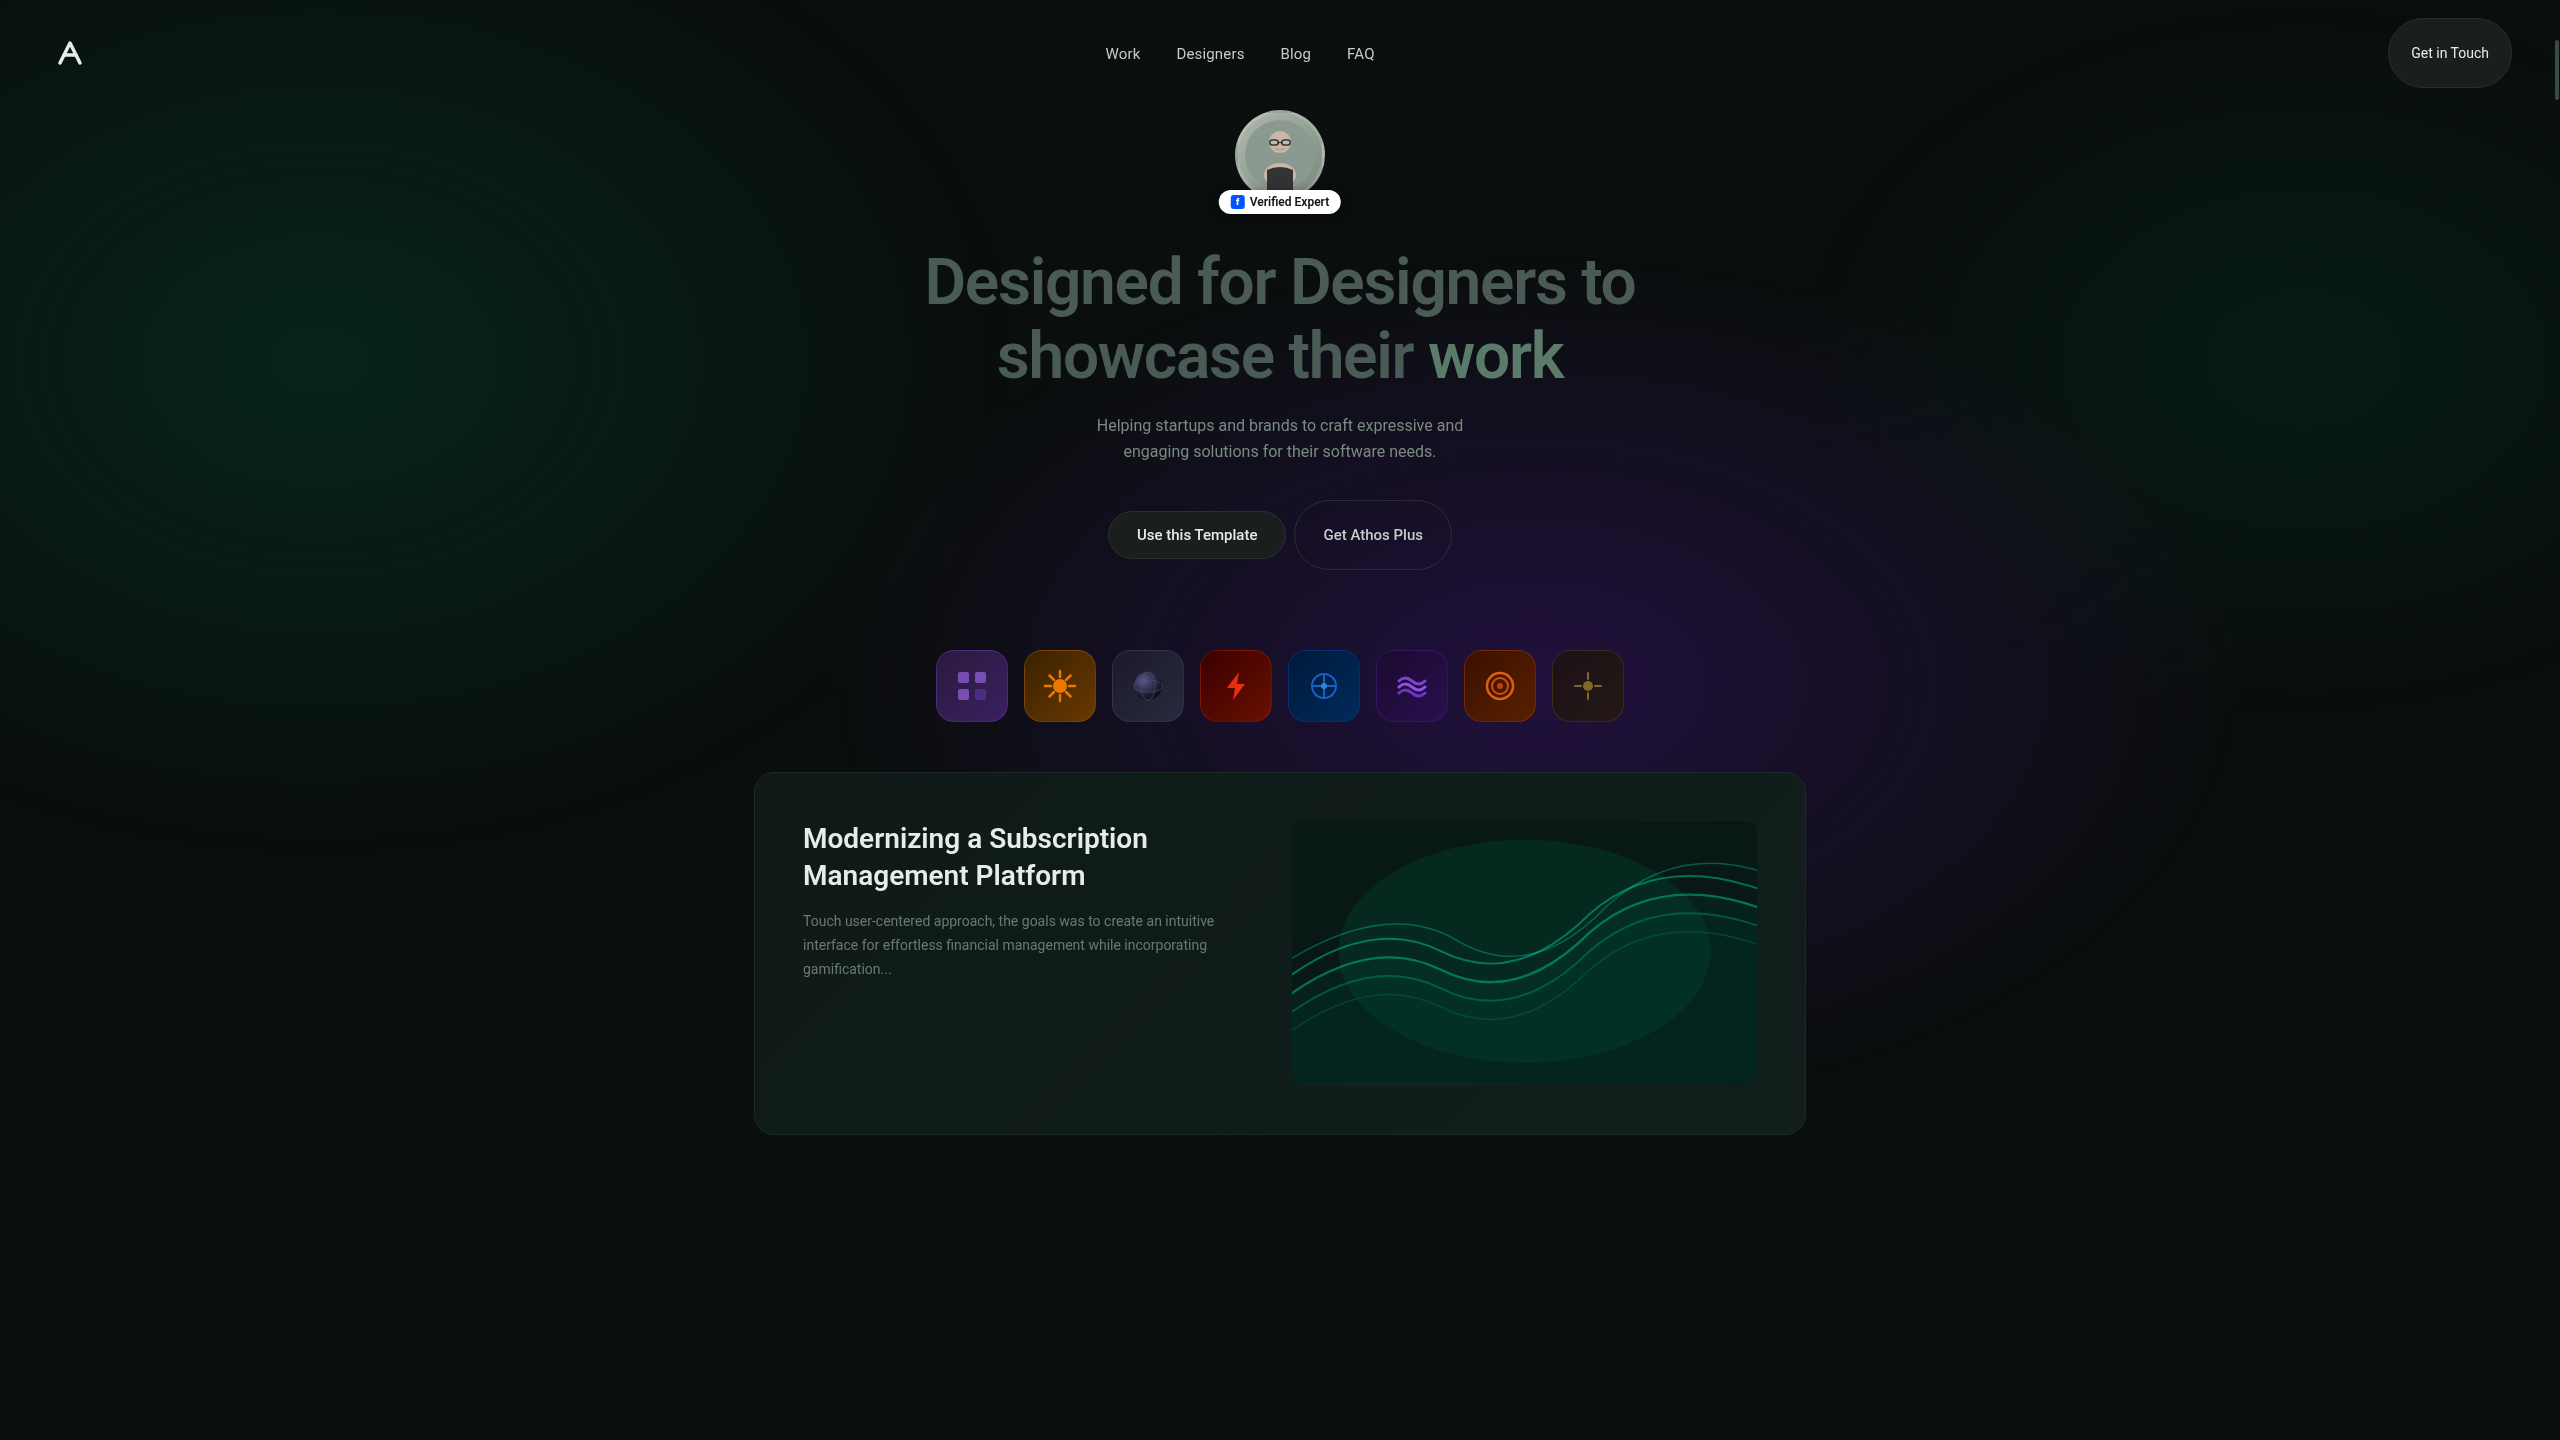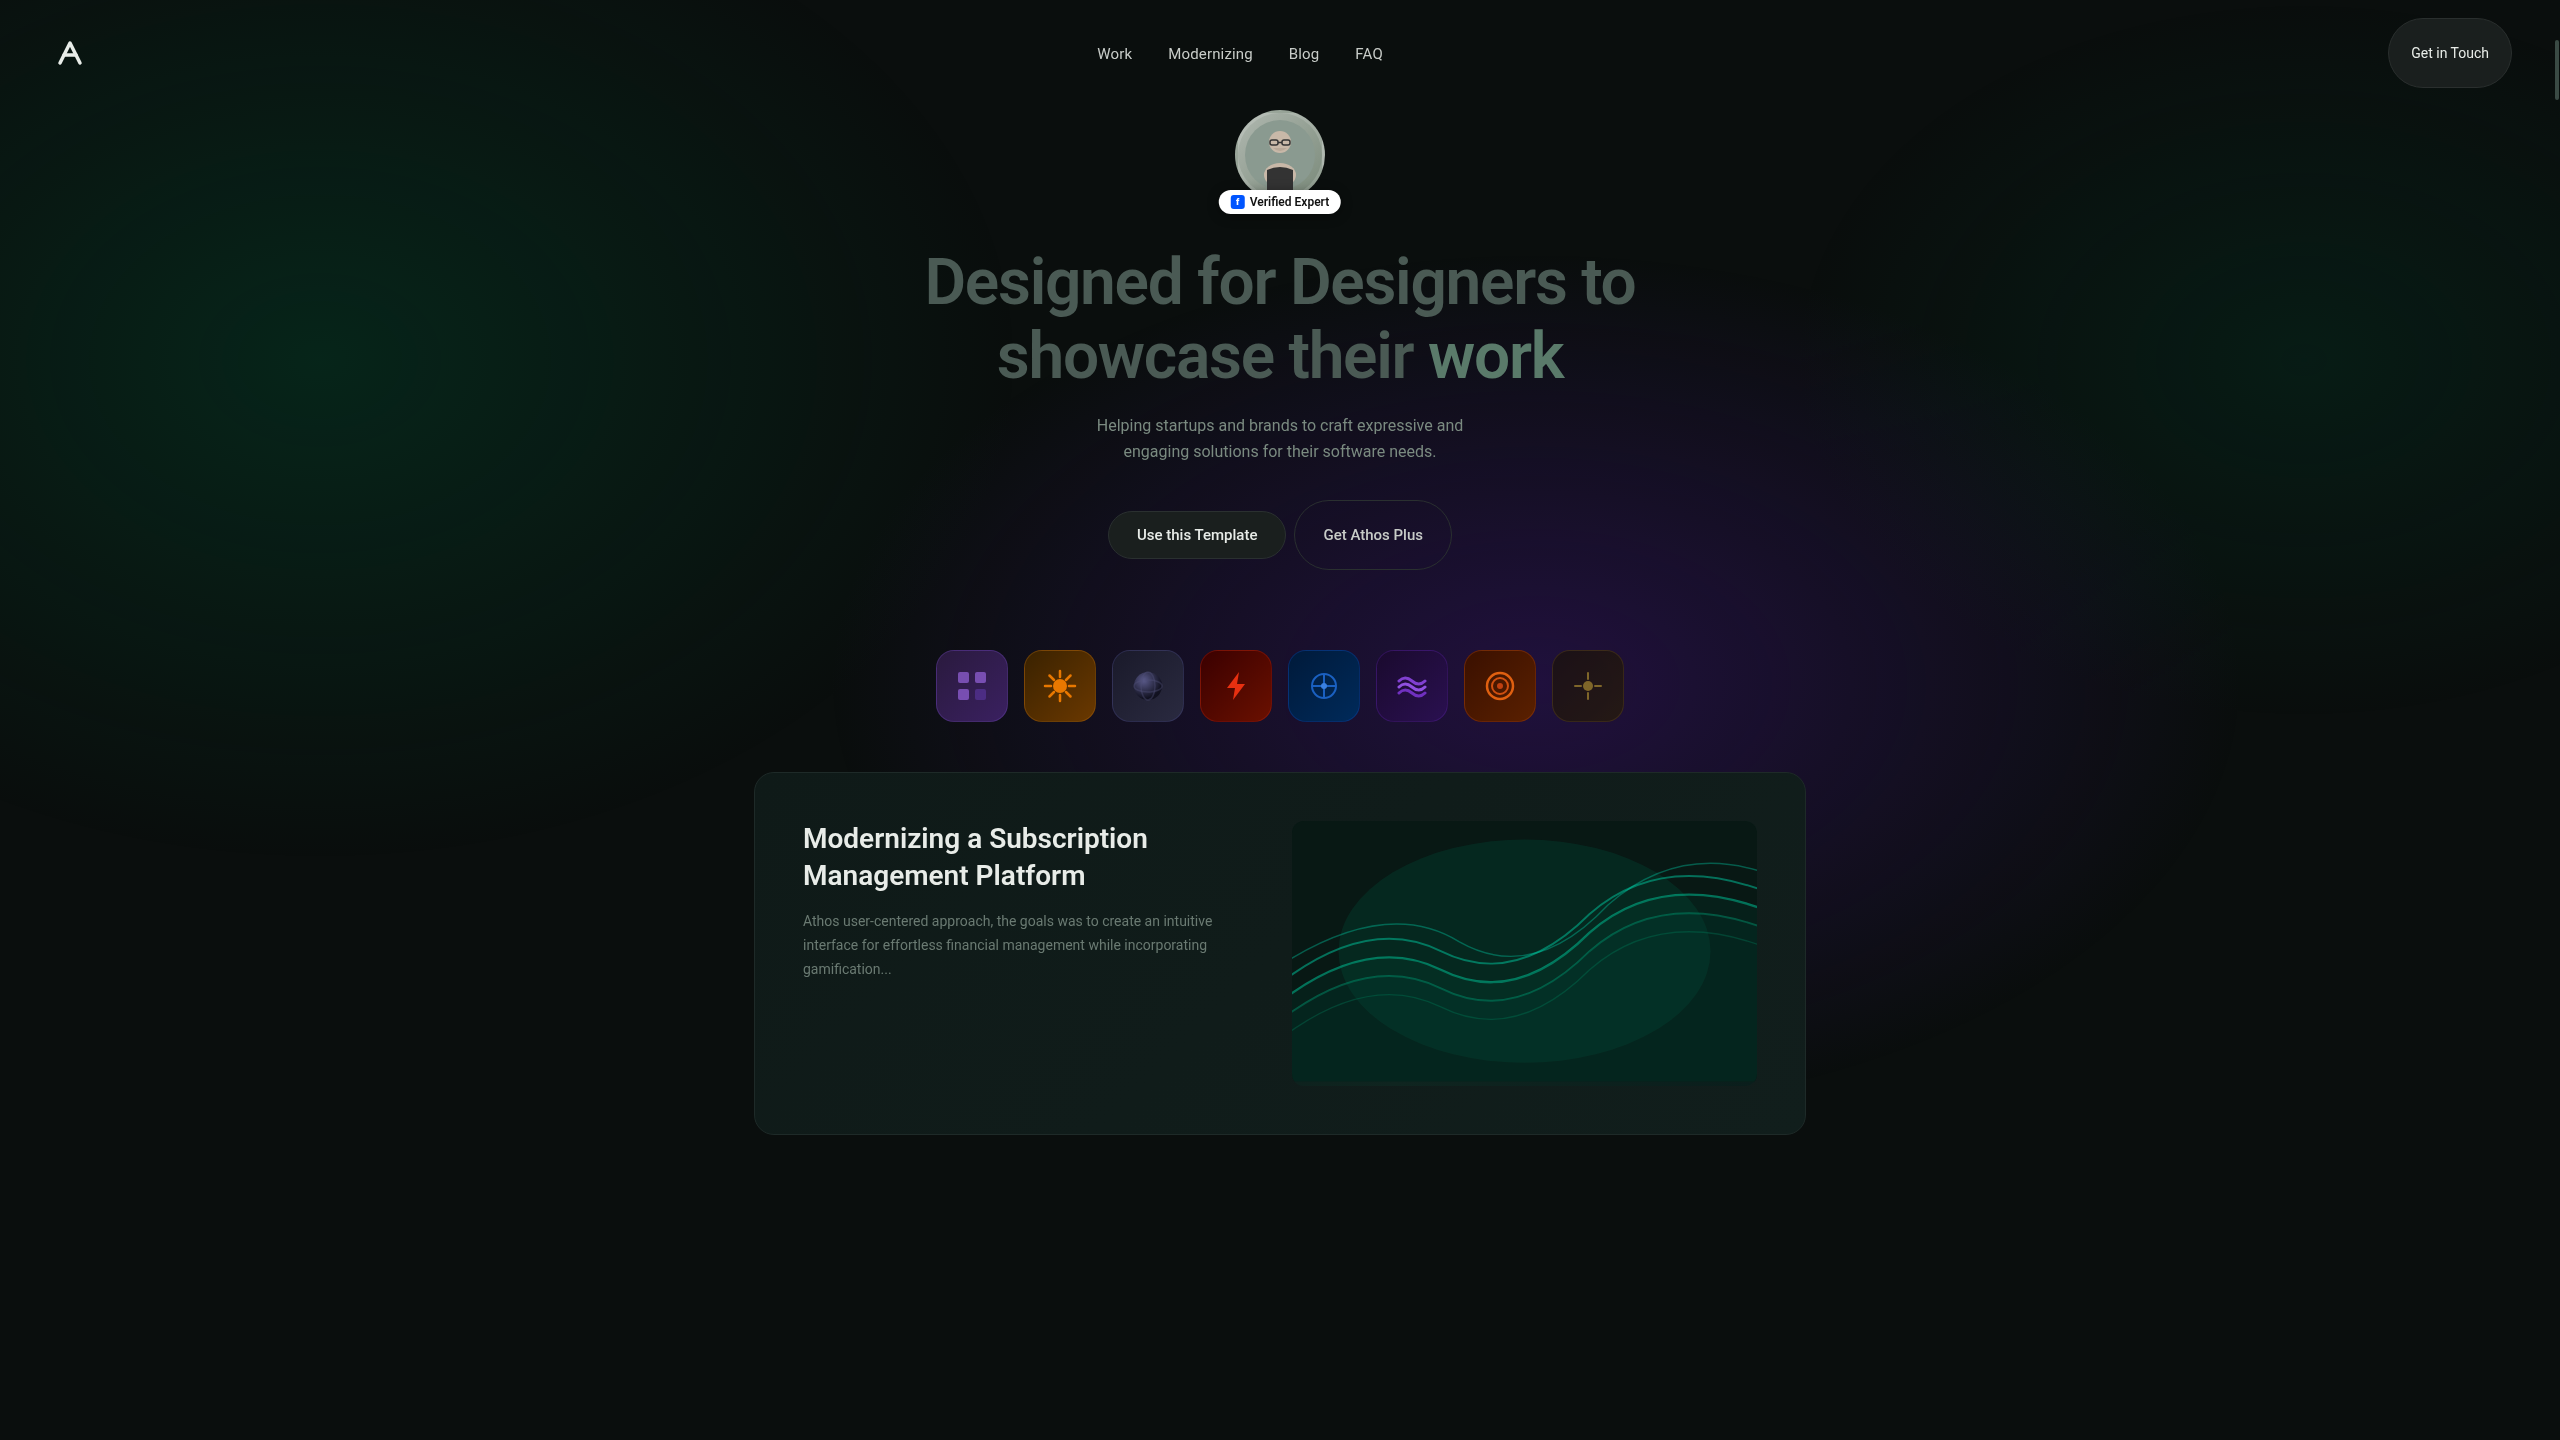--- a/index.html
+++ b/index.html
@@ -354,21 +354,21 @@
 <nav>
   <div class="logo-icon">
     <svg viewBox="0 0 36 36" fill="none" xmlns="http://www.w3.org/2000/svg">
       <path d="M8 28 L18 8 L28 28" stroke="#e8ece8" stroke-width="3.5" stroke-linecap="round" stroke-linejoin="round"></path>
       <path d="M12 20 L24 20" stroke="#e8ece8" stroke-width="3.5" stroke-linecap="round"></path>
     </svg>
   </div>
 
   <ul class="nav-links">
     <li><a href="#">Work</a></li>
-    <li><a href="#">Modernizing</a></li>
+    <li><a href="#">Designers</a></li>
     <li><a href="#">Blog</a></li>
     <li><a href="#">FAQ</a></li>
   </ul>
 
   <a href="#" class="btn-contact">Get in Touch</a>
 </nav>
 
 <section class="hero">
 
   <div class="avatar-wrapper">
@@ -488,21 +488,21 @@
       <line x1="6" y1="19" x2="12" y2="19" stroke="#c0a020" stroke-width="2" stroke-linecap="round"></line>
       <line x1="26" y1="19" x2="32" y2="19" stroke="#c0a020" stroke-width="2" stroke-linecap="round"></line>
     </svg>
   </div>
 </div>
 
 <div class="card-section">
   <div class="project-card">
     <div class="card-text">
       <h2 class="card-title">Modernizing a Subscription Management Platform</h2>
-      <p class="card-desc">Athos user-centered approach, the goals was to create an intuitive interface for effortless financial management while incorporating gamification...</p>
+      <p class="card-desc">Touch user-centered approach, the goals was to create an intuitive interface for effortless financial management while incorporating gamification...</p>
     </div>
     <div class="card-image">
       
       <svg viewBox="0 0 500 280" fill="none" xmlns="http://www.w3.org/2000/svg" preserveAspectRatio="xMidYMid slice">
         <rect width="500" height="280" fill="#081814"></rect>
 
         <ellipse cx="250" cy="140" rx="200" ry="120" fill="rgba(0,80,60,0.3)"></ellipse>
 
         <path d="M-20 200 Q80 120 160 160 Q240 200 320 120 Q400 50 520 100" stroke="rgba(0,180,140,0.6)" stroke-width="2.5" fill="none"></path>
         <path d="M-20 220 Q80 140 160 180 Q240 220 320 140 Q400 70 520 120" stroke="rgba(0,160,120,0.5)" stroke-width="2" fill="none"></path>

